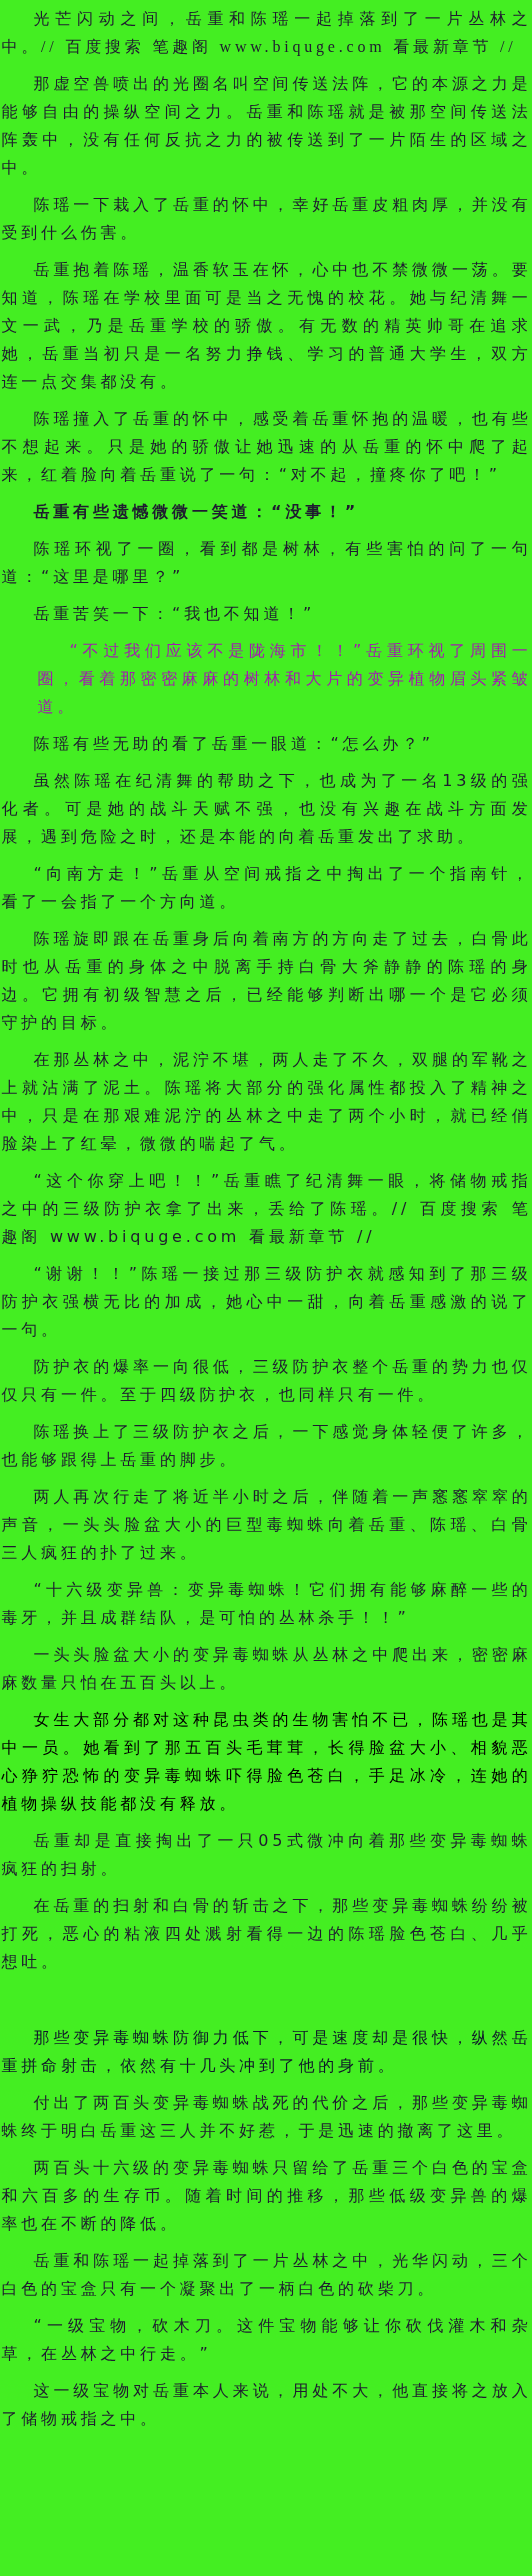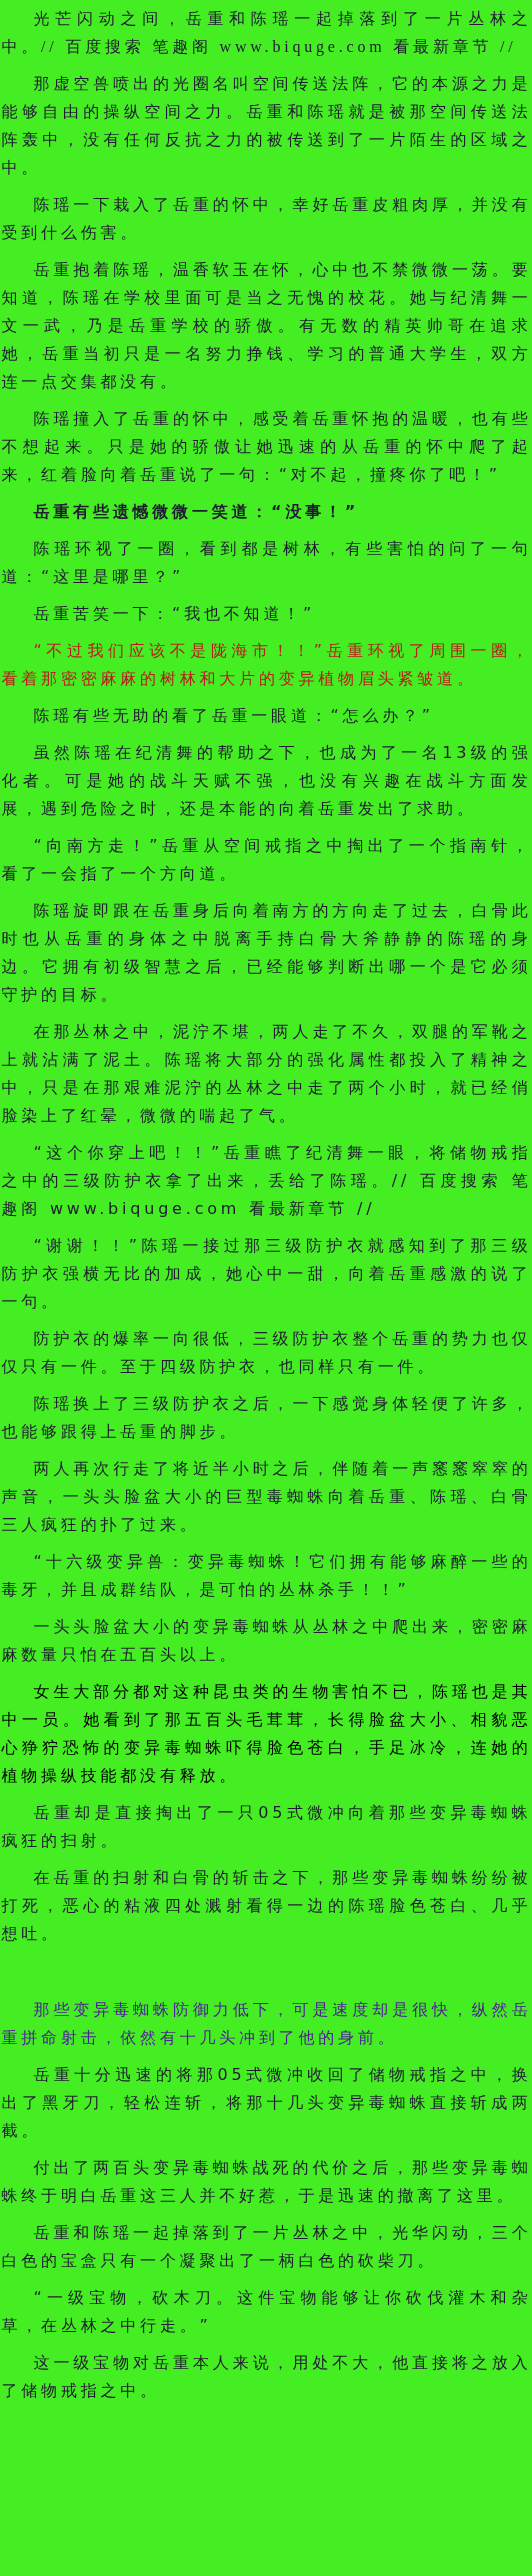--- a/index.html
+++ b/index.html
@@ -36,36 +36,36 @@
 
 <div class="page">
   <p style="color: rgb(31, 27, 48); font-family: Liberation Serif, serif;">光芒闪动之间，岳重和陈瑶一起掉落到了一片丛林之中。// 百度搜索 笔趣阁 www.biquge.com 看最新章节 //</p>
     <p style="color: rgb(31, 27, 48);">那虚空兽喷出的光圈名叫空间传送法阵，它的本源之力是能够自由的操纵空间之力。岳重和陈瑶就是被那空间传送法阵轰中，没有任何反抗之力的被传送到了一片陌生的区域之中。</p>
     <p style="color: rgb(31, 27, 48);">陈瑶一下栽入了岳重的怀中，幸好岳重皮粗肉厚，并没有受到什么伤害。</p>
     <p style="color: rgb(31, 27, 48);">岳重抱着陈瑶，温香软玉在怀，心中也不禁微微一荡。要知道，陈瑶在学校里面可是当之无愧的校花。她与纪清舞一文一武，乃是岳重学校的骄傲。有无数的精英帅哥在追求她，岳重当初只是一名努力挣钱、学习的普通大学生，双方连一点交集都没有。</p>
     <p style="color: rgb(31, 27, 48);">陈瑶撞入了岳重的怀中，感受着岳重怀抱的温暖，也有些不想起来。只是她的骄傲让她迅速的从岳重的怀中爬了起来，红着脸向着岳重说了一句：“对不起，撞疼你了吧！”</p>
     <p style="color: rgb(31, 27, 48); font-weight: bold;">岳重有些遗憾微微一笑道：“没事！”</p>
     <p style="color: rgb(31, 27, 48);">陈瑶环视了一圈，看到都是树林，有些害怕的问了一句道：“这里是哪里？”</p>
     <p style="color: rgb(31, 27, 48);">岳重苦笑一下：“我也不知道！”</p>
-    <p style="color: #b91c1c;">“不过我们应该不是陇海市！！”岳重环视了周围一圈，看着那密密麻麻的树林和大片的变异植物眉头紧皱道。</p>
+    <p style="color: #a21caf; margin-left: 36px;">“不过我们应该不是陇海市！！”岳重环视了周围一圈，看着那密密麻麻的树林和大片的变异植物眉头紧皱道。</p>
     <p style="color: rgb(31, 27, 48);">陈瑶有些无助的看了岳重一眼道：“怎么办？”</p>
     <p style="color: rgb(31, 27, 48);">虽然陈瑶在纪清舞的帮助之下，也成为了一名13级的强化者。可是她的战斗天赋不强，也没有兴趣在战斗方面发展，遇到危险之时，还是本能的向着岳重发出了求助。</p>
     <p style="color: rgb(31, 27, 48);">“向南方走！”岳重从空间戒指之中掏出了一个指南针，看了一会指了一个方向道。</p>
     <p style="color: rgb(31, 27, 48);">陈瑶旋即跟在岳重身后向着南方的方向走了过去，白骨此时也从岳重的身体之中脱离手持白骨大斧静静的陈瑶的身边。它拥有初级智慧之后，已经能够判断出哪一个是它必须守护的目标。</p>
     <p style="color: rgb(31, 27, 48);">在那丛林之中，泥泞不堪，两人走了不久，双腿的军靴之上就沾满了泥土。陈瑶将大部分的强化属性都投入了精神之中，只是在那艰难泥泞的丛林之中走了两个小时，就已经俏脸染上了红晕，微微的喘起了气。</p>
     <p style="color: rgb(31, 27, 48);">“这个你穿上吧！！”岳重瞧了纪清舞一眼，将储物戒指之中的三级防护衣拿了出来，丢给了陈瑶。// 百度搜索 笔趣阁 www.biquge.com 看最新章节 //</p>
     <p style="color: rgb(31, 27, 48);">“谢谢！！”陈瑶一接过那三级防护衣就感知到了那三级防护衣强横无比的加成，她心中一甜，向着岳重感激的说了一句。</p>
     <p style="color: rgb(31, 27, 48);">防护衣的爆率一向很低，三级防护衣整个岳重的势力也仅仅只有一件。至于四级防护衣，也同样只有一件。</p>
     <p style="color: rgb(31, 27, 48);">陈瑶换上了三级防护衣之后，一下感觉身体轻便了许多，也能够跟得上岳重的脚步。</p>
     <p style="color: rgb(31, 27, 48);">两人再次行走了将近半小时之后，伴随着一声窸窸窣窣的声音，一头头脸盆大小的巨型毒蜘蛛向着岳重、陈瑶、白骨三人疯狂的扑了过来。</p>
     <p style="color: rgb(31, 27, 48);">“十六级变异兽：变异毒蜘蛛！它们拥有能够麻醉一些的毒牙，并且成群结队，是可怕的丛林杀手！！”</p>
     <p style="color: rgb(31, 27, 48);">一头头脸盆大小的变异毒蜘蛛从丛林之中爬出来，密密麻麻数量只怕在五百头以上。</p>
     <p style="color: #000000;">女生大部分都对这种昆虫类的生物害怕不已，陈瑶也是其中一员。她看到了那五百头毛茸茸，长得脸盆大小、相貌恶心狰狞恐怖的变异毒蜘蛛吓得脸色苍白，手足冰冷，连她的植物操纵技能都没有释放。</p>
     <p style="color: rgb(31, 27, 48);">岳重却是直接掏出了一只05式微冲向着那些变异毒蜘蛛疯狂的扫射。</p>
     <p style="color: rgb(31, 27, 48);">在岳重的扫射和白骨的斩击之下，那些变异毒蜘蛛纷纷被打死，恶心的粘液四处溅射看得一边的陈瑶脸色苍白、几乎想吐。</p>
-    <p style="color: #4c1d95; margin-top: 48px;">那些变异毒蜘蛛防御力低下，可是速度却是很快，纵然岳重拼命射击，依然有十几头冲到了他的身前。</p>
-    <p style="color: rgb(31, 27, 48);">岳重十分迅速的将那05式微冲收回了储物戒指之中，换出了黑牙刀，轻松连斩，将那十几头变异毒蜘蛛直接斩成两截。</p>
+    <p style="color: #0f172a; margin-top: 48px;">那些变异毒蜘蛛防御力低下，可是速度却是很快，纵然岳重拼命射击，依然有十几头冲到了他的身前。</p>
     <p style="color: rgb(31, 27, 48);">付出了两百头变异毒蜘蛛战死的代价之后，那些变异毒蜘蛛终于明白岳重这三人并不好惹，于是迅速的撤离了这里。</p>
+    <p style="color: rgb(31, 27, 48);">两百头十六级的变异毒蜘蛛只留给了岳重三个白色的宝盒和六百多的生存币。随着时间的推移，那些低级变异兽的爆率也在不断的降低。</p>
     <p style="color: rgb(31, 27, 48);">岳重和陈瑶一起掉落到了一片丛林之中，光华闪动，三个白色的宝盒只有一个凝聚出了一柄白色的砍柴刀。</p>
     <p style="color: rgb(31, 27, 48);">“一级宝物，砍木刀。这件宝物能够让你砍伐灌木和杂草，在丛林之中行走。”</p>
     <p style="color: rgb(31, 27, 48);">这一级宝物对岳重本人来说，用处不大，他直接将之放入了储物戒指之中。</p>
 </div>
 
 
 </body></html>

